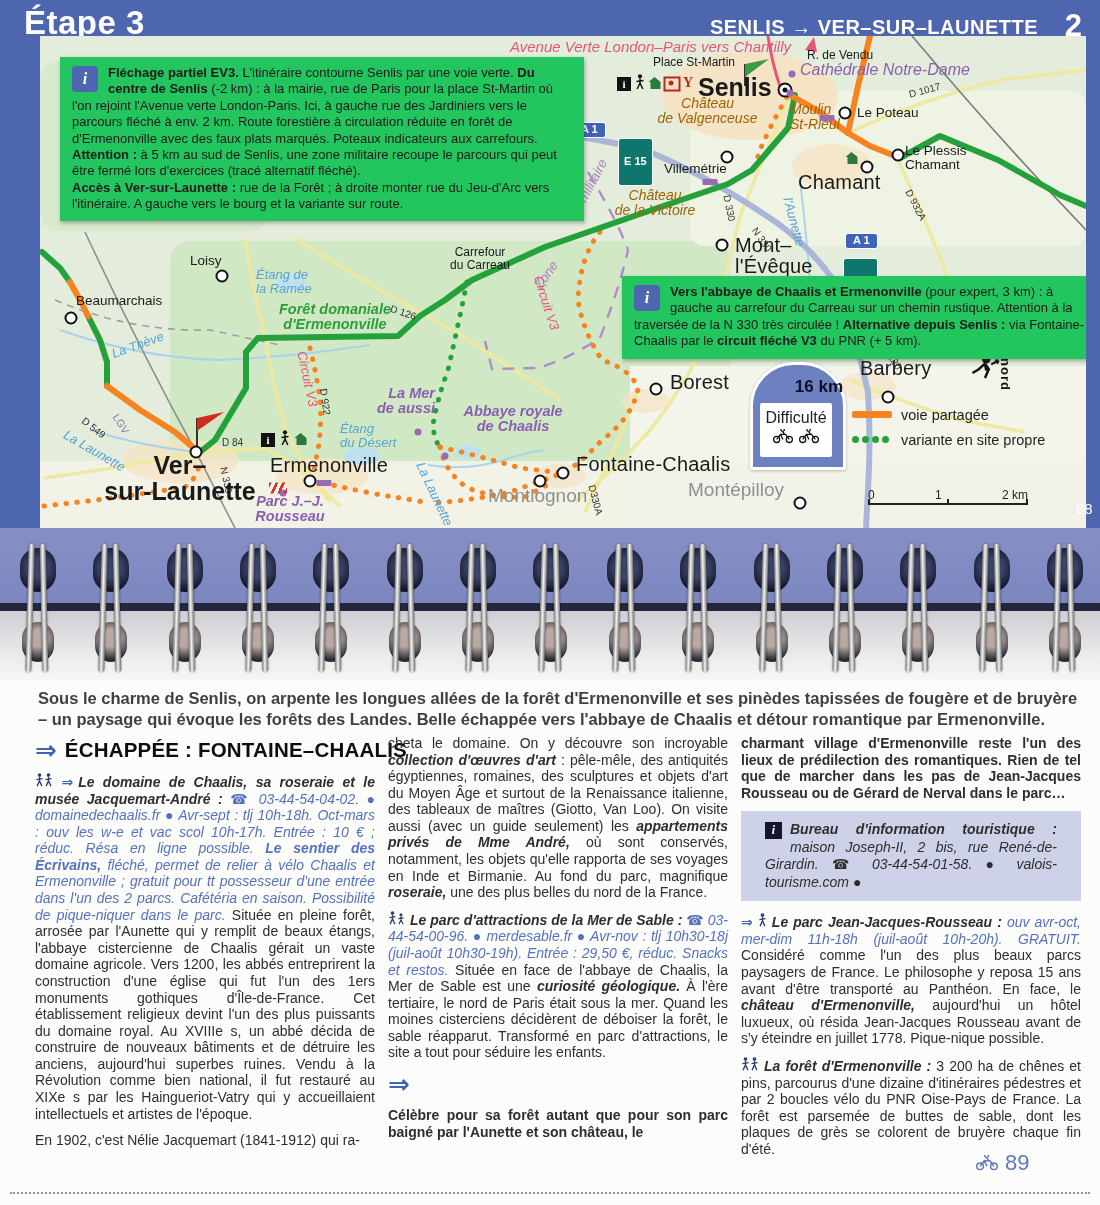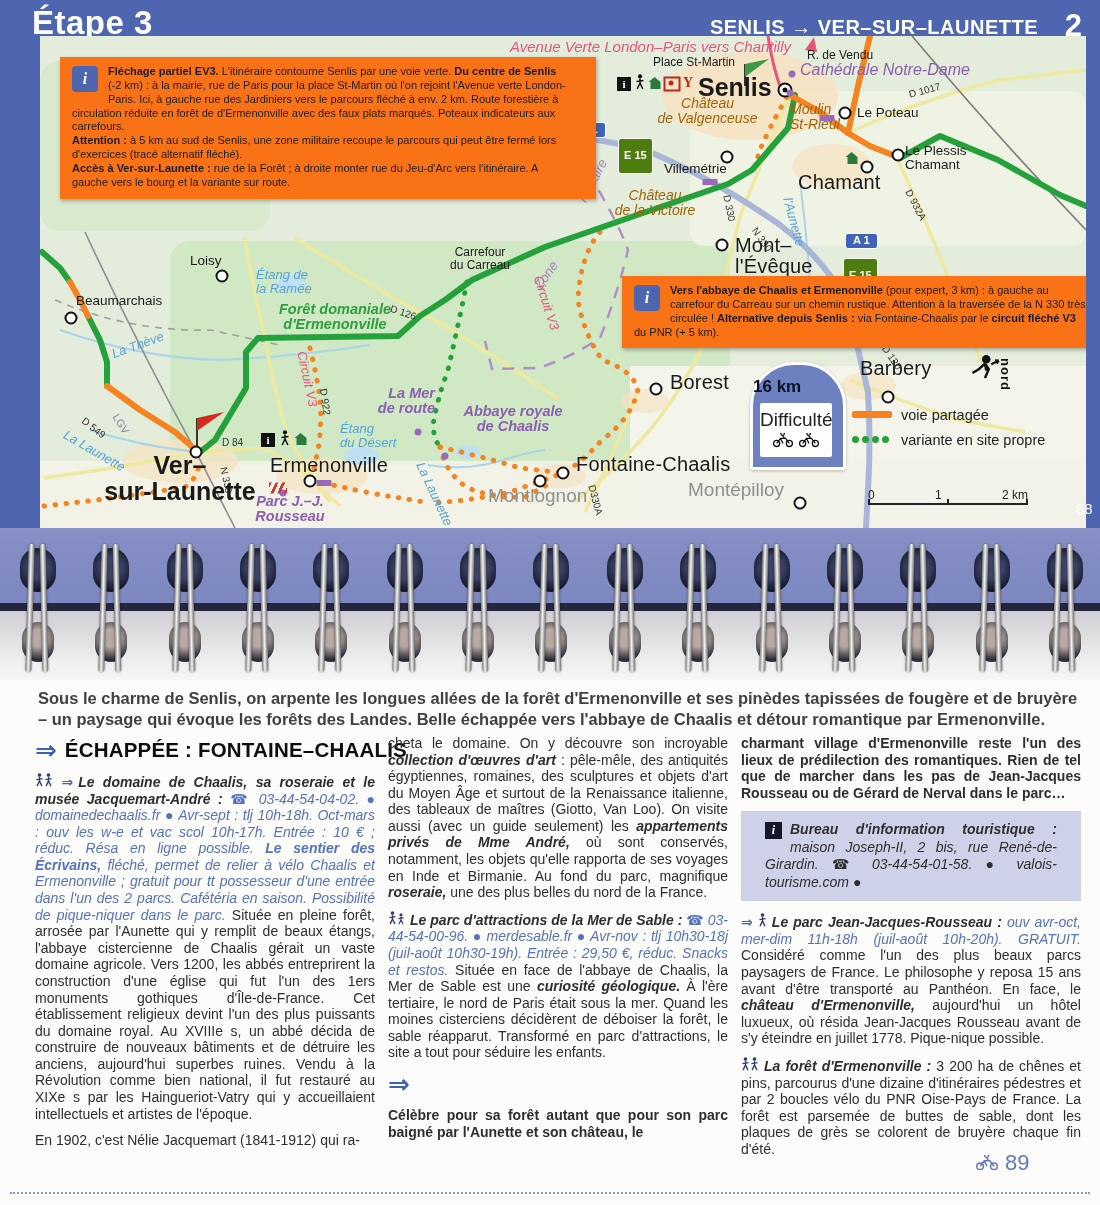--- a/index.html
+++ b/index.html
@@ -1,21 +1,21 @@
 <!DOCTYPE html>
 <html><head>
 <meta charset="utf-8">
 <style>
   html,body{margin:0;padding:0;width:1100px;height:1205px;overflow:hidden;
     font-family:"Liberation Sans","DejaVu Sans",sans-serif;background:#e9e9ec;}
   .page{position:absolute;left:0;top:0;width:1100px;height:1205px;}
 
   
   .page-top{position:absolute;left:0;top:0;width:1100px;height:607px;background:#4d66af;}
-  .etape-title{position:absolute;left:32px;top:4px;color:#fff;font-size:33px;font-weight:bold;letter-spacing:.5px;}
+  .etape-title{position:absolute;left:24px;top:4px;color:#fff;font-size:33px;font-weight:bold;letter-spacing:.5px;}
   .route-title{position:absolute;right:62px;top:16px;color:#fff;font-size:20px;font-weight:bold;letter-spacing:.5px;}
   .stage-num{position:absolute;right:18px;top:8px;color:#fff;font-size:31px;font-weight:bold;}
   .map{position:absolute;left:40px;top:36px;width:1046px;height:492px;background:#e3ecda;overflow:hidden;}
   .map svg.geo{position:absolute;left:0;top:0;}
   .map-page-num{position:absolute;left:1076px;top:500px;color:#fff;font-size:15px;font-weight:normal;}
 
   
   .ml{position:absolute;white-space:pre-line;color:#1a1a1a;font-size:13px;line-height:1.05;transform-origin:left top;}
   .ml.town{font-size:13.5px;}
   .ml.town-lg{font-size:20px;font-weight:500;letter-spacing:.2px;}
@@ -28,21 +28,21 @@
   .ml.water{font-style:italic;color:#56a3d8;font-size:13px;}
   .ml.forest{font-style:italic;font-weight:bold;color:#2d9e3c;font-size:14.5px;}
   .ml.road{font-size:10px;color:#333;}
   .ml.road-p{font-size:10.5px;color:#8a79a8;}
   .ml.pink{font-style:italic;color:#e8547a;font-size:13px;}
   .ml.pink-lg{font-style:italic;color:#e8547a;font-size:15px;}
   .ml.zone{font-style:italic;color:#a982c2;font-size:13.5px;}
   .ml.center{text-align:center;}
   .ml.right{text-align:right;}
   .ml.shield-a{background:#3f63b8;color:#fff;font-size:11px;font-weight:bold;padding:1px 7px;border-radius:3px;border:1px solid #fff;}
-  .ml.shield-e{background:#4d7c0f;color:#fff;font-size:11px;font-weight:bold;padding:11px 5px;border-radius:3px;border:1px solid #fff;}
+  .ml.shield-e{background:#0f766e;color:#fff;font-size:11px;font-weight:bold;padding:17px 5px;border-radius:3px;border:1px solid #fff;}
   .ml.nord{color:#111;font-weight:bold;font-size:13px;letter-spacing:1px;}
 
   
   .mk{position:absolute;}
   .mk.town{width:9px;height:9px;border:2.5px solid #111;background:#fff;border-radius:50%;transform:translate(-50%,-50%);}
   .mk.target{width:11px;height:11px;border:2.5px solid #111;background:#fff;border-radius:50%;transform:translate(-50%,-50%);}
   .mk.target::after{content:"";position:absolute;left:3px;top:3px;width:5px;height:5px;background:#111;border-radius:50%;}
   .mk.pdot{width:7px;height:7px;background:#9a6ab8;border-radius:50%;transform:translate(-50%,-50%);}
   .mk.prect{width:15px;height:6px;background:#9a6ab8;border-radius:1px;transform:translate(-50%,-50%);}
   .mk.icon-i{width:14px;height:14px;background:#111;transform:translate(-50%,-50%);}
@@ -53,43 +53,43 @@
   .mk.icon-museum{width:13px;height:11px;border:2px solid #c0281e;transform:translate(-50%,-50%);}
   .mk.icon-museum::after{content:"";position:absolute;left:3px;top:2px;width:5px;height:5px;background:#c0281e;border-radius:50%;}
   .mk.icon-wine{transform:translate(-50%,-50%);color:#c0281e;font:bold 14px/14px "Liberation Serif",serif;}
   .mk.icon-wine::after{content:"Y";}
   .mk.icon-redlines{width:18px;height:11px;transform:translate(-50%,-50%);background:repeating-linear-gradient(115deg,#d0342a 0 2.5px,transparent 2.5px 6px);}
   .mk.icon-hiker{transform:translate(-50%,-50%);color:#111;}
   .mk.icon-north{transform:translate(-50%,-50%);color:#111;}
 
   
   .borne{position:absolute;left:710px;top:326px;width:90px;height:102px;background:#6d80c0;border:3px solid #fff;border-radius:44px 44px 3px 3px;box-shadow:0 1px 3px rgba(0,0,0,.25);}
-  .borne .km{color:#0d1026;font-size:17px;font-weight:bold;text-align:left;margin-top:12px;}
+  .borne .km{color:#0d1026;font-size:17px;font-weight:bold;text-align:right;margin-top:12px;}
   .borne .panel{position:absolute;left:7px;top:38px;width:72px;height:54px;background:#fff;border-radius:2px;text-align:center;}
-  .borne .diff{font-size:19px;color:#222;margin-top:6px;}
+  .borne .diff{font-size:16px;color:#222;margin-top:6px;}
   .borne .bikes{color:#111;margin-top:2px;}
 
   
   .legend{position:absolute;left:812px;top:366px;}
   .lrow{display:flex;align-items:center;height:25px;}
   .sw{width:40px;margin-right:9px;display:flex;align-items:center;}
   .sw .bar{width:40px;height:7px;border-radius:2px;}
   .sw .dots{display:flex;gap:3px;}
   .sw .dots i{width:7px;height:7px;border-radius:50%;display:block;}
   .lrow .lt{font-size:14.5px;color:#222;}
   .scale{position:absolute;left:828px;top:452px;width:160px;font-size:12px;color:#222;}
   .scale .nums{display:flex;justify-content:space-between;margin-bottom:1px;}
   .scale .bar{height:0;border-bottom:2.5px solid #222;position:relative;}
   .scale .bar::before,.scale .bar::after{content:"";position:absolute;top:-4px;width:2px;height:4px;background:#222;}
   .scale .bar::before{left:0;}
   .scale .bar::after{right:0;}
   .scale .tick{position:absolute;left:79px;top:-4px;width:2px;height:4px;background:#222;}
 
   
-  .map-info{position:absolute;background:#f97316;box-shadow:1px 2px 4px rgba(60,60,60,.4);padding:8px 24px 9px 12px;font-size:11px;line-height:1.26;color:#1c1c1c;}
+  .map-info{position:absolute;background:#22c55e;box-shadow:1px 2px 4px rgba(60,60,60,.4);padding:8px 12px 9px 12px;font-size:13px;line-height:1.26;color:#1c1c1c;}
   .map-info .ibx{float:left;width:26px;height:26px;background:#4d66af;border-radius:4px;margin:1px 10px 2px 0;color:#fff;text-align:center;font:italic bold 16px/26px "Liberation Serif",serif;}
   .map-info .ibx::after{content:"i";}
   .mi1{left:20px;top:21px;width:500px;}
   .mi2{left:582px;top:240px;width:452px;}
 
   .rich{white-space:pre-line;}
   .sg-b{font-weight:bold;}
   .sg-i{font-style:italic;}
   .sg-bi{font-weight:bold;font-style:italic;}
   .sg-blue{color:#5671c0;font-style:italic;}
@@ -247,21 +247,21 @@
           <div class="ml water" style="left: 216px; top: 232px;">Étang de
 la Ramée</div>
           <div class="ml forest center" style="left: 210px; top: 266px; width: 170px;">Forêt domaniale
 d'Ermenonville</div>
           <div class="ml road" style="left: 352px; top: 268px; transform: rotate(18deg);">D 126</div>
           <div class="ml town" style="left: 36px; top: 258px;">Beaumarchais</div>
           <div class="ml water" style="left: 70px; top: 312px; transform: rotate(-20deg);">La Thève</div>
           <div class="ml pink" style="left: 268px; top: 314px; transform: rotate(78deg);">Circuit V3</div>
           <div class="ml pink" style="left: 504px; top: 238px; transform: rotate(72deg);">Circuit V3</div>
           <div class="ml poi-purple-b right" style="left: 310px; top: 350px; width: 85px;">La Mer
-de route</div>
+de aussi</div>
           <div class="ml poi-purple-b center" style="left: 398px; top: 368px; width: 150px;">Abbaye royale
 de Chaalis</div>
           <div class="ml town-lg" style="left: 630px; top: 336px;">Borest</div>
           <div class="ml town-lg" style="left: 536px; top: 418px;">Fontaine-Chaalis</div>
           <div class="ml gray-town" style="left: 448px; top: 450px;">Montlognon</div>
           <div class="ml gray-town" style="left: 648px; top: 444px;">Montépilloy</div>
           <div class="ml town-lg" style="left: 820px; top: 322px;">Barbery</div>
           <div class="ml road" style="left: 288px; top: 352px; transform: rotate(82deg);">D 922</div>
           <div class="ml road" style="left: 182px; top: 402px;">D 84</div>
           <div class="ml road" style="left: 188px; top: 430px; transform: rotate(78deg);">N 330</div>

